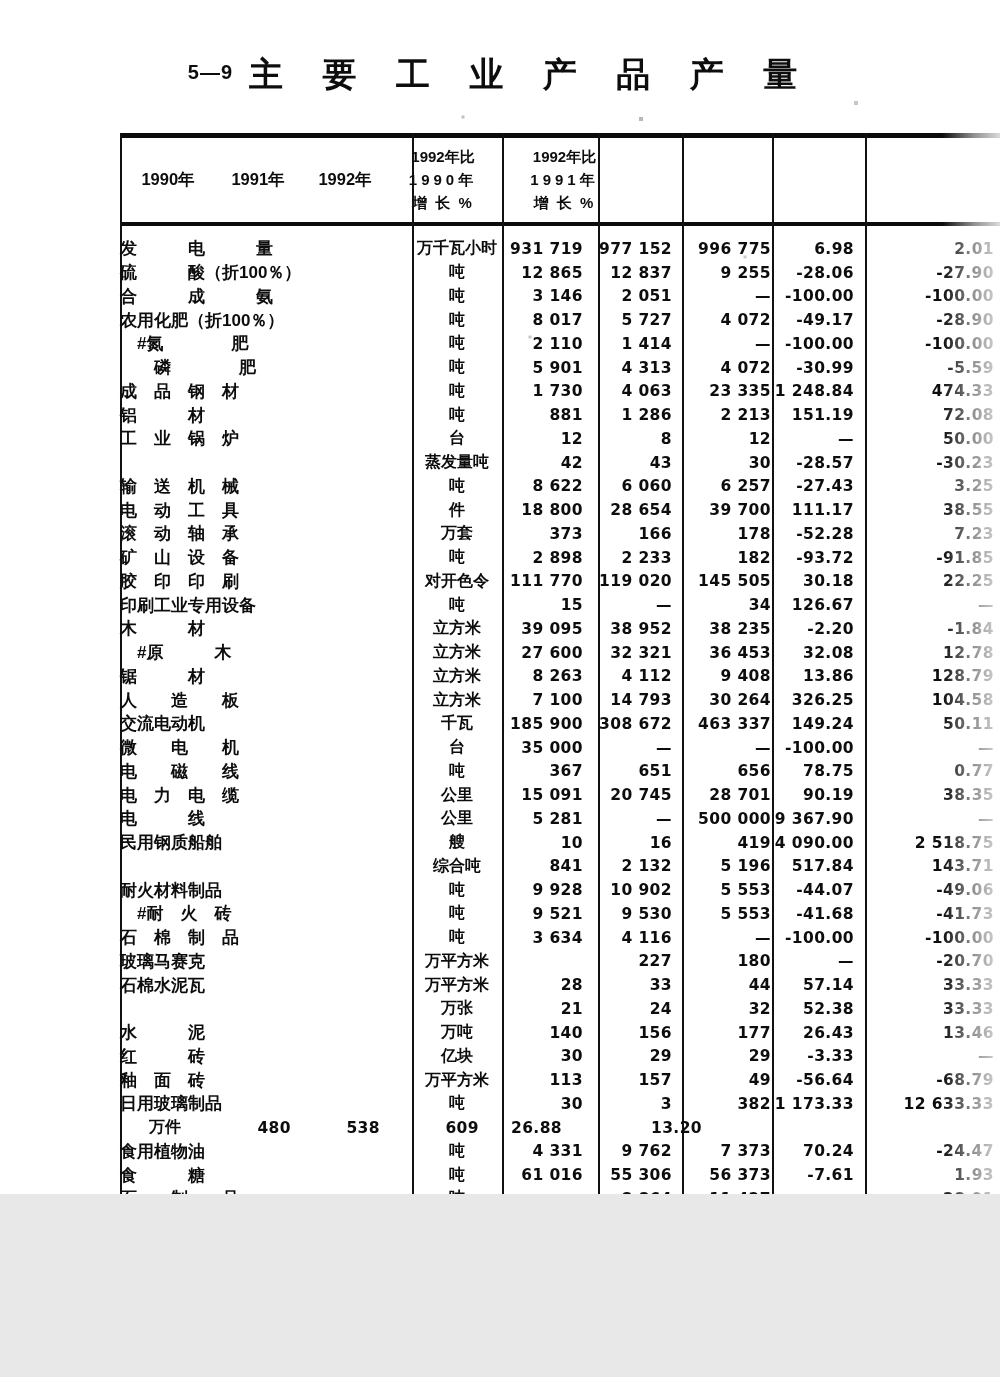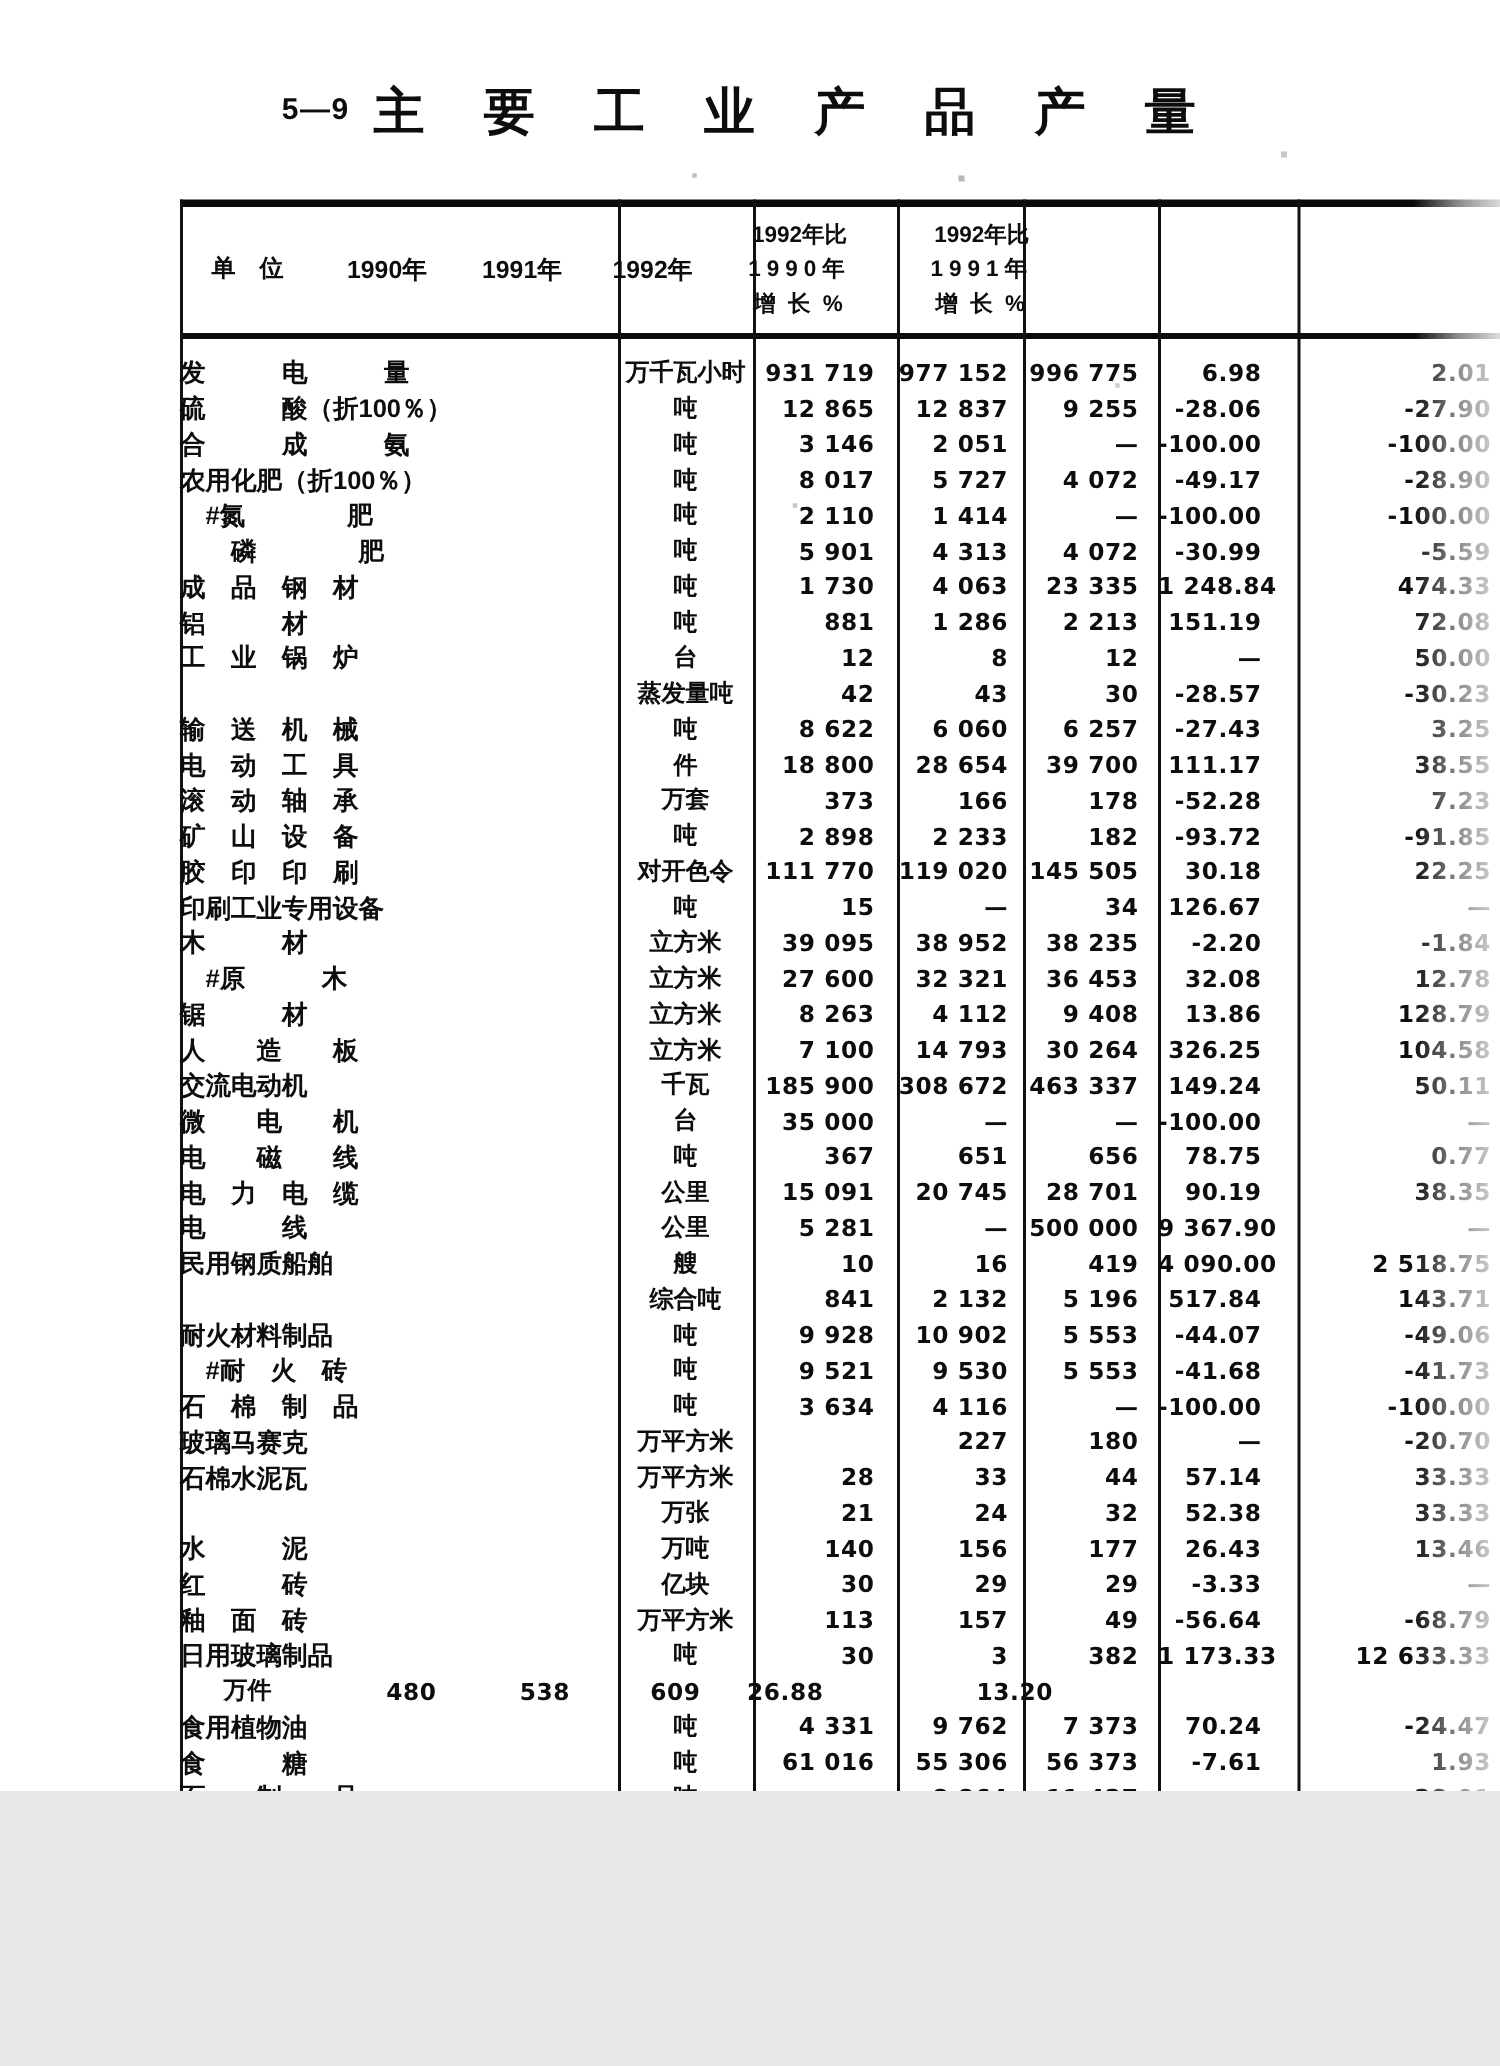--- a/index.html
+++ b/index.html
@@ -30,22 +30,22 @@
   
   .tbody{position:absolute;top:93px;left:0;width:896px;padding-top:11px;}
   .trow{display:flex;height:23.75px;align-items:center;}
   .cell{box-sizing:border-box;white-space:nowrap;overflow:visible;}
   .c-name{width:292px;font-size:17px;font-weight:bold;}
   .c-unit{width:90px;text-align:center;font-size:16px;font-weight:bold;}
   .c-num{text-align:right;font-size:15.5px;font-weight:bold;letter-spacing:0.4px;
          font-family:"DejaVu Sans","Liberation Sans",sans-serif;}
   .c-y90{width:96px;padding-right:15px;}
   .c-y91{width:84px;padding-right:10px;}
-  .c-y92{width:90px;padding-right:13px;}
-  .c-g90{width:93px;padding-right:24px;}
+  .c-y92{width:90px;padding-right:1px;}
+  .c-g90{width:93px;padding-right:11px;}
   .c-g91{width:150px;padding-right:21px;}
   
   .page-number{position:absolute;left:813px;top:1250px;font-size:17px;font-weight:bold;letter-spacing:3px;}
   .edge-fade{position:absolute;top:0;right:0;width:58px;height:1377px;z-index:6;pointer-events:none;
     background:linear-gradient(to right,rgba(255,255,255,0),rgba(255,255,255,0.55) 55%,rgba(255,255,255,0.85));}
   .speckles{position:absolute;top:0;left:0;width:2px;height:2px;background:transparent;
     box-shadow:640px 118px 0 1px rgba(0,0,0,.28), 855px 102px 0 1px rgba(0,0,0,.22),
                462px 116px 0 0.5px rgba(0,0,0,.25), 744px 256px 0 0.5px rgba(0,0,0,.2),
                529px 336px 0 0.5px rgba(0,0,0,.22), 186px 1352px 0 1px rgba(0,0,0,.2);}
 </style>
@@ -65,21 +65,20 @@
     <div class="hline hl-bottom"></div>
     <div class="vline" style="left:0"></div>
     <div class="vline" style="left:292px"></div>
     <div class="vline" style="left:382px"></div>
     <div class="vline" style="left:478px"></div>
     <div class="vline" style="left:562px"></div>
     <div class="vline" style="left:652px"></div>
     <div class="vline" style="left:745px"></div>
 
     <div class="thead">
-      <div class="hc c-unit">单　位</div>
       <div class="hc c-y90" style="padding-right:0">1990年</div>
       <div class="hc c-y91" style="padding-right:0">1991年</div>
       <div class="hc c-y92" style="padding-right:0">1992年</div>
       <div class="hc hc-growth c-g90" style="padding-right:0">
         <span>1992年比</span>
         <span class="sp-year">1990年</span>
         <span class="sp-grow">增 长 %</span>
       </div>
       <div class="hc hc-growth c-g91" style="padding-right:0">
         <span>1992年比</span>

